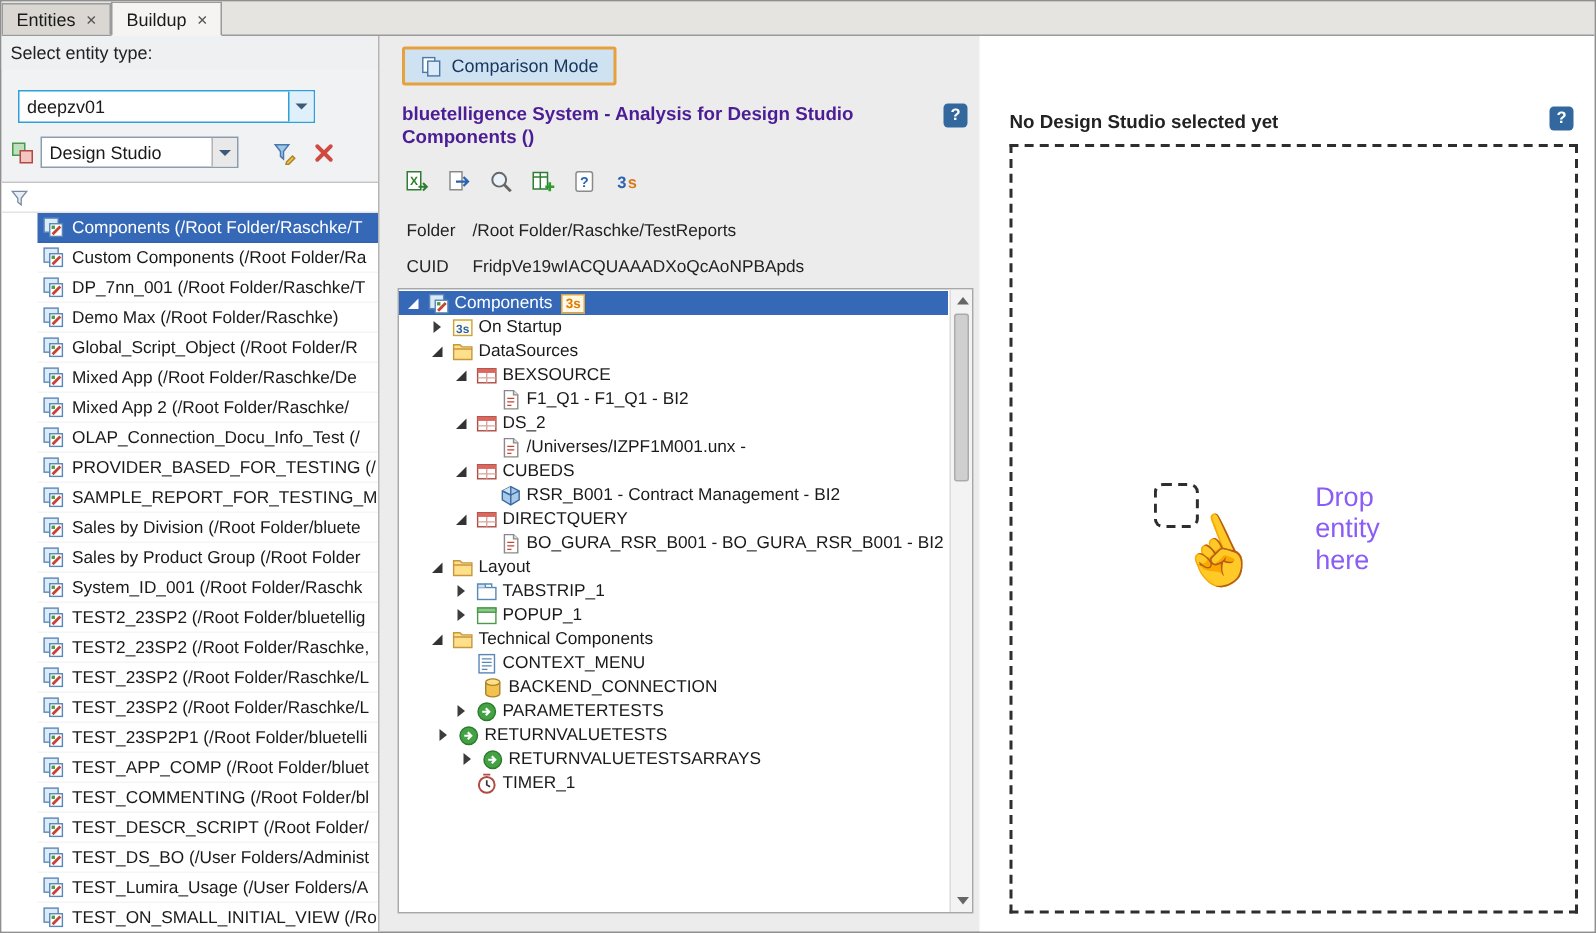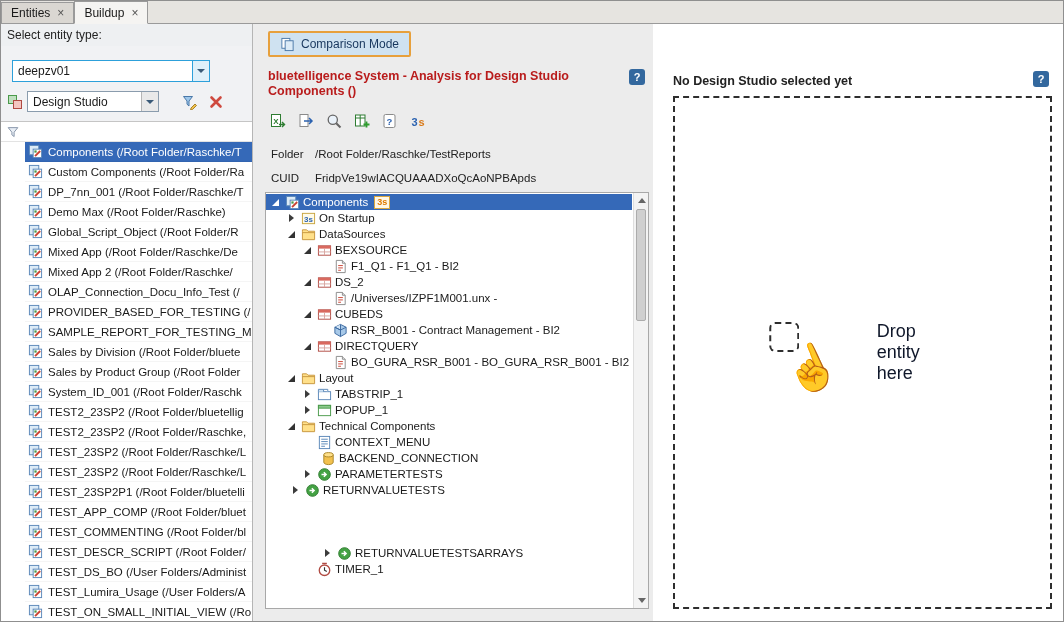--- a/index.html
+++ b/index.html
@@ -42,21 +42,21 @@
   .entity-row.selected{background:#3569b8;color:#fff;}
   .ent-icon{width:15px;height:15px;flex:0 0 15px;}
   .ent-icon svg{width:15px;height:15px;}
 
   
   .mid{position:absolute;top:23px;left:262px;width:388px;bottom:0;}
   .cmp-btn{position:absolute;top:7px;left:5px;height:26px;display:flex;align-items:center;gap:6px;padding:0 10px;
            border:2px solid #e7a03c;background:#cfe2f1;color:#17365d;font-family:"Liberation Sans",sans-serif;
            font-size:12px;cursor:pointer;border-radius:2px;}
   .cmp-btn svg{width:15px;height:15px;}
-  .mid-title{position:absolute;top:45px;left:5px;width:352px;font-weight:bold;font-size:12.5px;line-height:15px;color:#b91c1c;}
+  .mid-title{position:absolute;top:45px;left:5px;width:352px;font-weight:bold;font-size:12.5px;line-height:15px;color:#4c1d95;}
   .help-icon{position:absolute;width:16px;height:16px;background:#33689e;color:#fff;font-weight:bold;font-size:11px;
              display:flex;align-items:center;justify-content:center;border-radius:3px;cursor:pointer;}
   .mid-help{top:45px;right:6px;}
   .toolbar{position:absolute;top:87px;left:5px;display:flex;gap:9px;align-items:center;}
   .tb-btn{width:19px;height:19px;border:1px solid transparent;background:none;padding:1px;cursor:pointer;}
   .tb-btn svg{width:16px;height:16px;}
   .meta-row{position:absolute;left:8px;right:4px;display:flex;font-size:11.5px;color:#222;}
   .meta-label{width:44px;flex:0 0 44px;}
   .meta-row.folder{top:124px;}
   .meta-row.cuid{top:148px;}
@@ -83,21 +83,21 @@
 
   
   .right{position:absolute;top:23px;left:652px;right:0;bottom:0;background:#fff;}
   .right-title{position:absolute;top:50px;left:20px;font-weight:bold;font-size:12.5px;color:#222;}
   .right-help{top:47px;right:14px;}
   .dropzone{position:absolute;top:72px;left:20px;right:11px;bottom:12px;border:2px dashed #2e2e2e;cursor:pointer;}
   .drop-inner{position:absolute;top:50%;left:50%;transform:translate(-50%,-50%);display:flex;align-items:center;gap:40px;}
   .drop-icon{position:relative;width:68px;height:68px;flex:0 0 68px;}
   .di-square{position:absolute;left:0;top:3px;width:30px;height:30px;border:2.5px dashed #2e2e2e;border-radius:6px;}
   .di-hand{position:absolute;right:-2px;bottom:-4px;font-size:44px;line-height:1;color:#2e2e2e;transform:rotate(-24deg);}
-  .drop-text{font-size:18px;color:#0f172a;}
+  .drop-text{font-size:18px;color:#8b5cf6;}
 </style>
 </head>
 <body>
 
 <div class="window">
 
   <div class="tabbar">
     <div class="tab">
       <span>Entities</span>
       <span class="tab-close">×</span>
@@ -665,21 +665,21 @@
           <div class="tree-row" style="padding-left: 24px;">
             <span class="tw col"></span>
             <span class="ticon">
               <svg viewBox="0 0 16 16">
                 <circle cx="8" cy="8" r="6.2" fill="#44a244" stroke="#2c7a2c"></circle>
                 <path d="M4.8 8 h4.5 M7.3 5.5 L9.8 8 L7.3 10.5" fill="none" stroke="#fff" stroke-width="1.5"></path>
               </svg>
             </span>
             <span>RETURNVALUETESTS</span>
           </div>
-          <div class="tree-row" style="padding-left: 56px; margin-top: 47px;">
+          <div class="tree-row" style="padding-left: 40px;">
             <span class="tw col"></span>
             <span class="ticon">
               <svg viewBox="0 0 16 16">
                 <circle cx="8" cy="8" r="6.2" fill="#44a244" stroke="#2c7a2c"></circle>
                 <path d="M4.8 8 h4.5 M7.3 5.5 L9.8 8 L7.3 10.5" fill="none" stroke="#fff" stroke-width="1.5"></path>
               </svg>
             </span>
             <span>RETURNVALUETESTSARRAYS</span>
           </div>
           <div class="tree-row" style="padding-left: 36px;">

